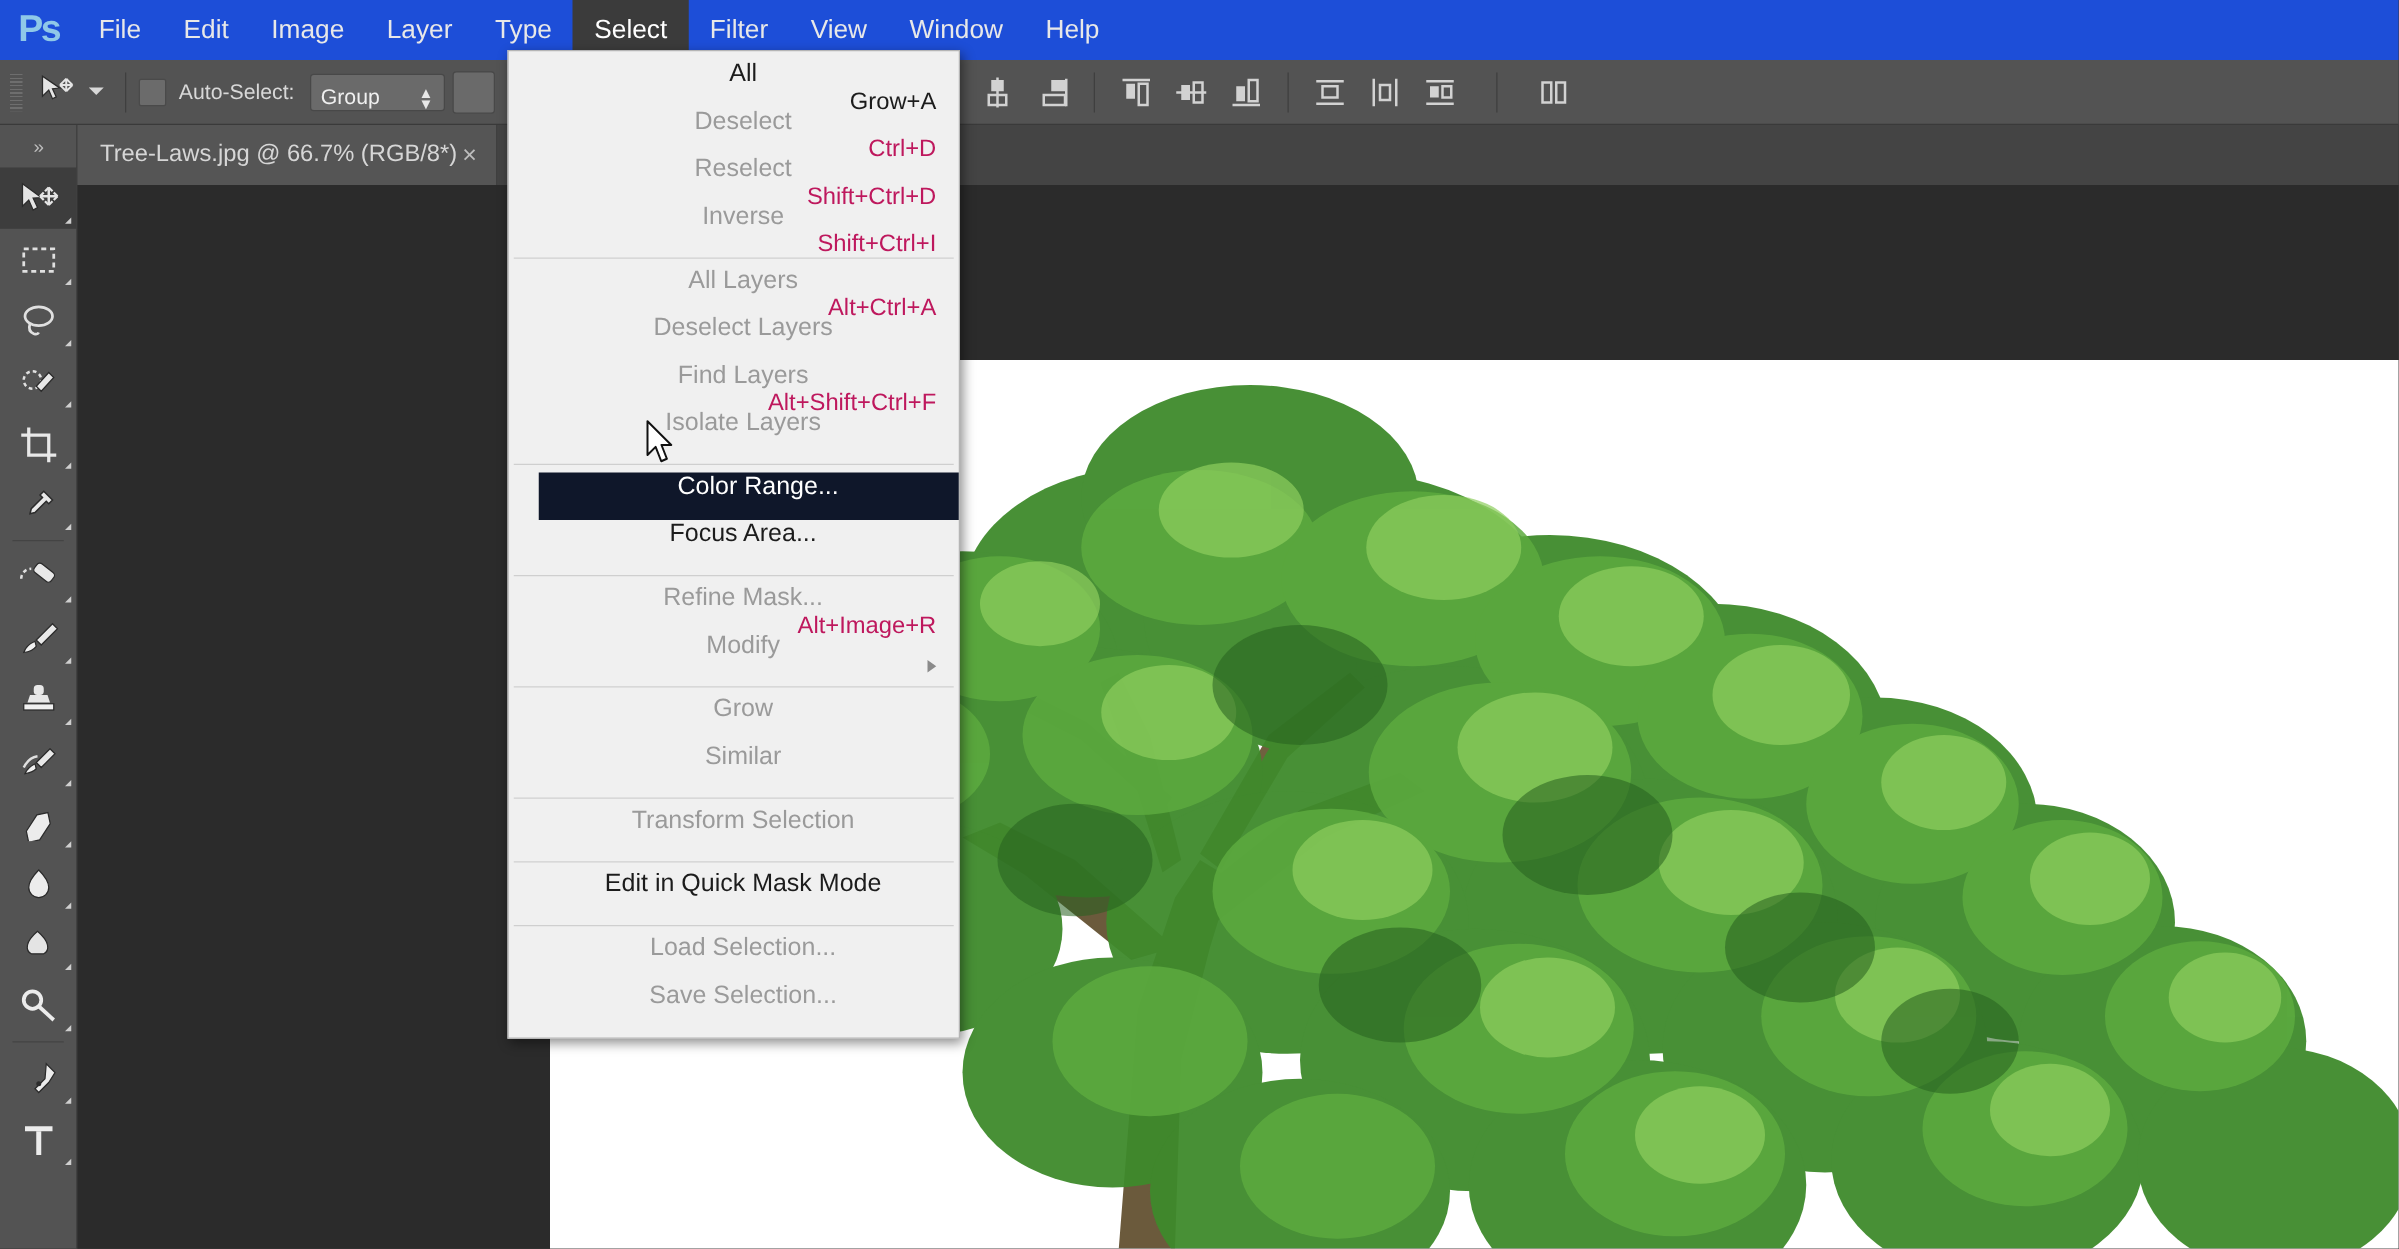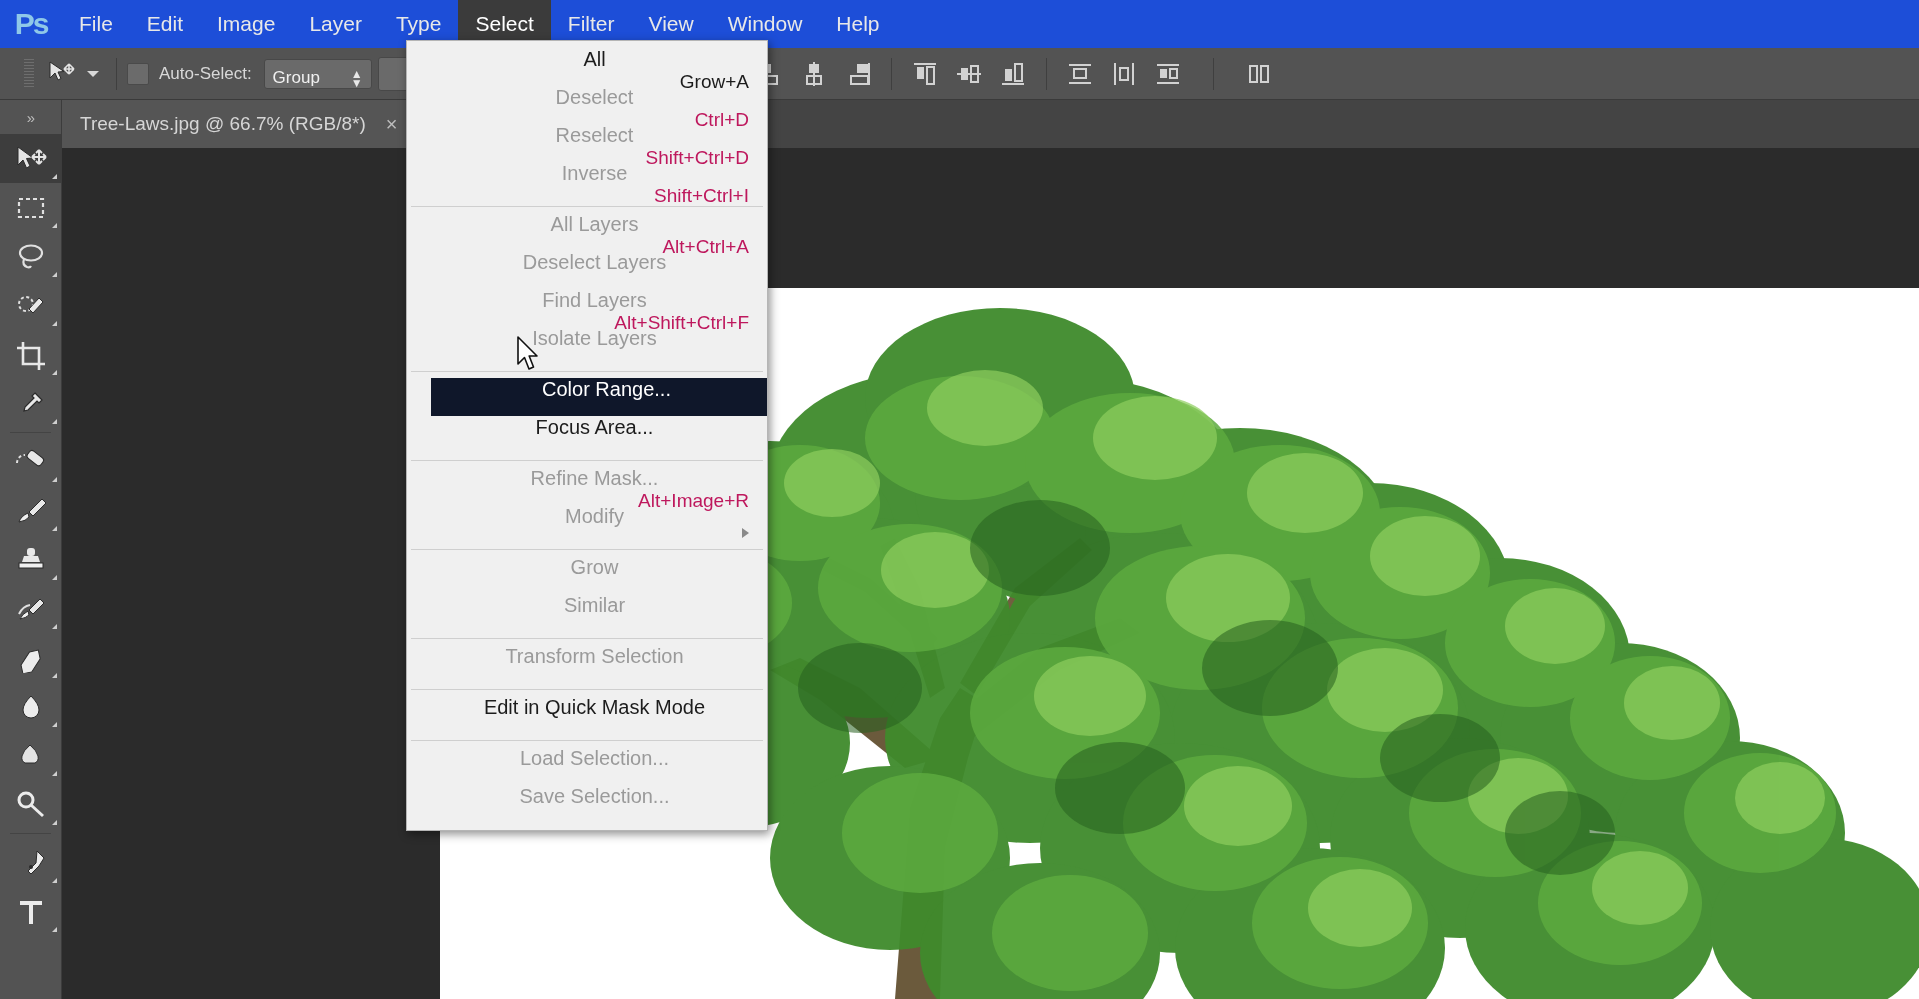--- a/index.html
+++ b/index.html
@@ -26,21 +26,21 @@
   .menu-item{
     height:48px; padding:0 17px; display:flex; align-items:center;
     color:#e8e8e8; font-size:21px; white-space:nowrap;
   }
   .menu-item.active{ background:#3b3b3b; color:#ffffff; }
 
   
   .optionsbar{
     position:absolute; left:0; top:48px; width:1919px; height:52px;
     background:#535353; border-bottom:1px solid #3a3a3a;
-    display:flex; align-items:center;padding-left:16px;
+    display:flex; align-items:center;
   }
   .grip{
     width:10px; height:30px; margin-left:8px; margin-right:6px;
     background:repeating-linear-gradient(to bottom,#6e6e6e 0,#6e6e6e 1px,transparent 1px,transparent 3px);
   }
   .opt-tool{ display:flex; align-items:center; padding:0 6px; }
   .opt-sep{ width:1px; height:32px; background:#3f3f3f; margin:0 10px; }
   .opt-check{
     width:22px;height:22px;background:#6b6b6b;border:1px solid #4a4a4a;border-radius:2px;
   }
@@ -58,21 +58,21 @@
   .align-group{ display:flex; align-items:center; gap:14px; margin-left:6px; }
   .align-icon{ width:30px; height:30px; }
 
   
   .tabbar{
     position:absolute; left:62px; top:100px; width:1857px; height:48px;
     background:#444444; display:flex; align-items:stretch;
   }
   .doc-tab{
     background:#555555; height:48px; display:flex; align-items:center;
-    padding:0 16px 0 18px; border-right:1px solid #3a3a3a; gap:20px;
+    padding:0 16px 0 18px; border-right:1px solid #3a3a3a; gap:4px;
   }
   .doc-tab .title{ color:#d6d6d6; font-size:19px; white-space:nowrap; }
   .doc-tab .close{ color:#bdbdbd; font-size:20px; line-height:1; }
 
   
   .toolbar{
     position:absolute; left:0; top:100px; width:62px; height:899px;
     background:#535353; border-right:1px solid #3c3c3c;
   }
   .tb-collapse{

